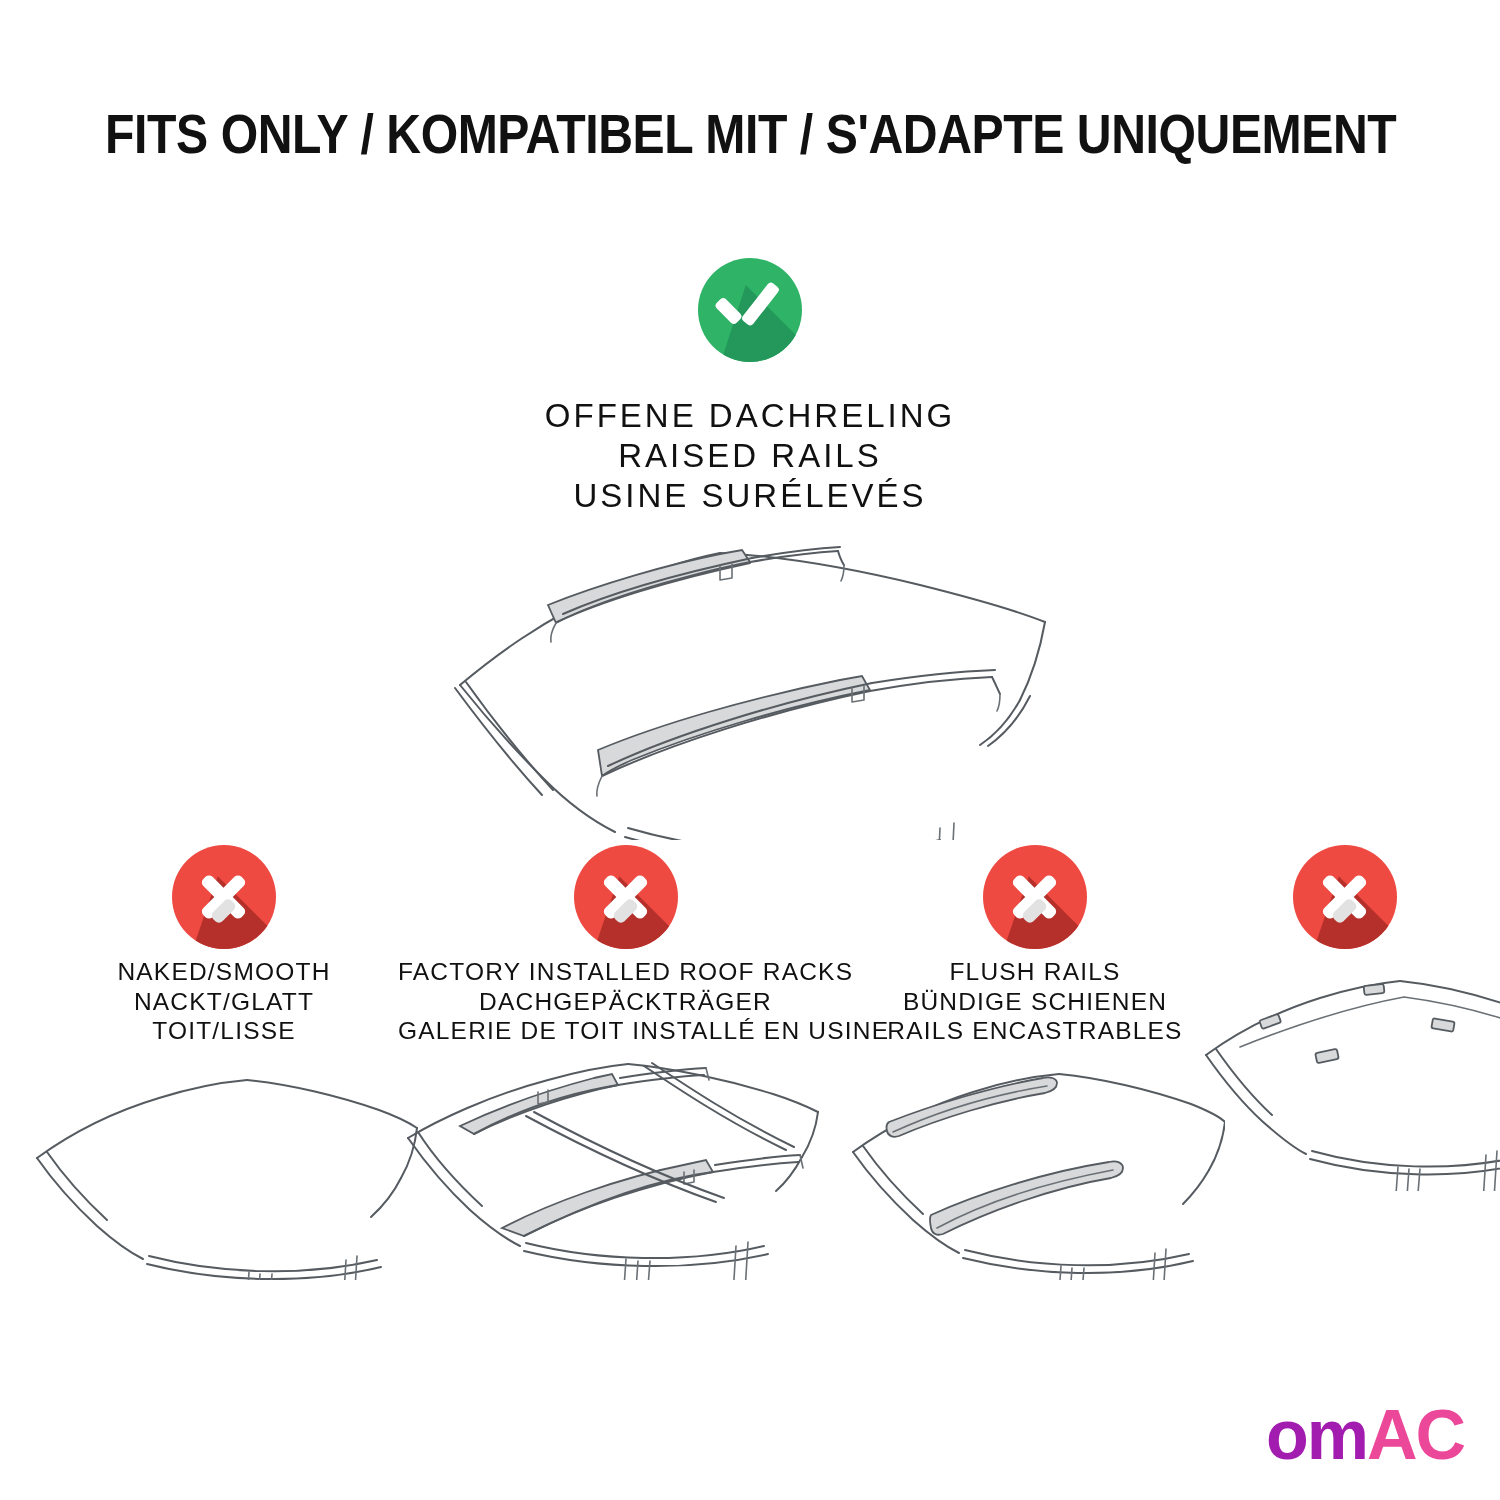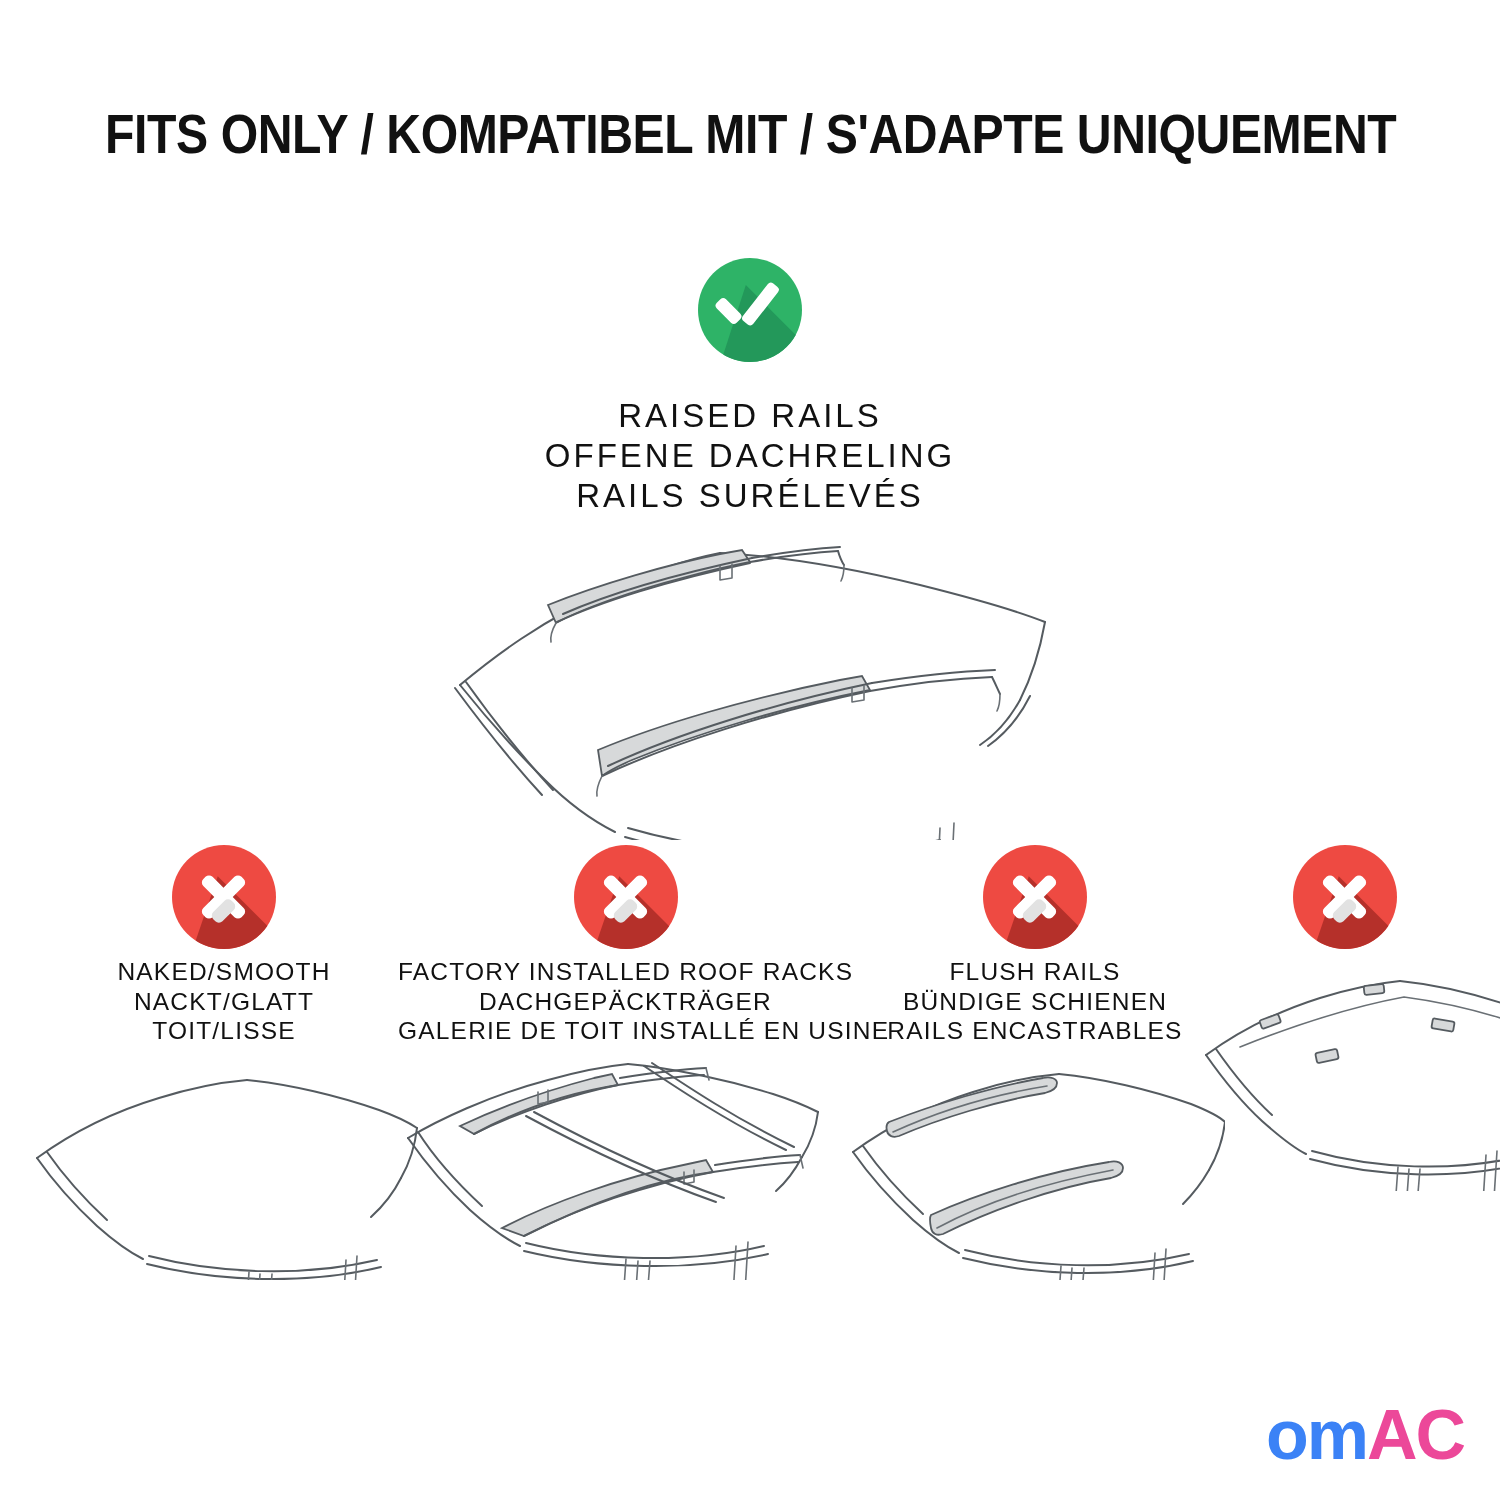--- a/index.html
+++ b/index.html
@@ -178,21 +178,21 @@
   .logo {
     position: absolute;
     right: 36px;
     bottom: 30px;
     font-family: "Liberation Sans Narrow", "Liberation Sans", sans-serif;
     font-weight: 700;
     font-size: 70px;
     line-height: 70px;
     letter-spacing: -2px;
   }
-  .logo .om { color: #3b82f6; }
+  .logo .om { color: #a21caf; }
   .logo .ac { color: #ec4899; }
 
   svg { display: block; }
   .ln { fill: none; stroke: #555b60; stroke-width: 2; stroke-linecap: round; stroke-linejoin: round; }
   .ln-t { fill: none; stroke: #6a7075; stroke-width: 1.6; stroke-linecap: round; stroke-linejoin: round; }
   .fillgrey { fill: #d7d9da; stroke: #555b60; stroke-width: 1.8; }
 </style>
 </head>
 <body>
 
@@ -204,23 +204,23 @@
 
   <div class="icon-circle green">
     <span class="shadow"></span>
     <span class="glyph-check">
       <i class="short"></i>
         <i class="long"></i>
     </span>
   </div>
 
   <div class="ok-labels">
+    <div>OFFENE DACHRELING</div>
     <div>RAISED RAILS</div>
-    <div>OFFENE DACHRELING</div>
-    <div>RAILS SURÉLEVÉS</div>
+    <div>USINE SURÉLEVÉS</div>
   </div>
 </div>
 
 <div class="ok-art">
   <svg viewBox="0 0 680 330" width="680" height="330" aria-hidden="true">
 
     <path class="ln" d="M40 175 C70 150 120 110 200 75 C240 58 275 48 300 43"></path>
     <path class="ln" d="M300 43 C360 46 430 58 500 75 C560 90 600 102 625 112"></path>
     <path class="ln" d="M40 175 C60 200 90 235 125 270 C150 295 175 312 195 322"></path>
     <path class="ln" d="M625 112 C620 140 610 170 600 190"></path>

